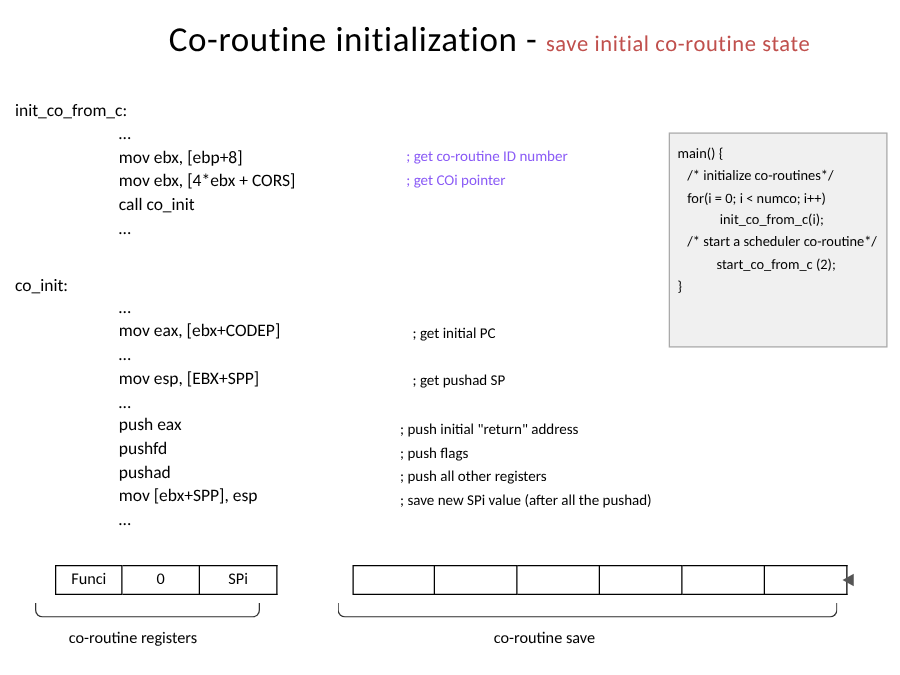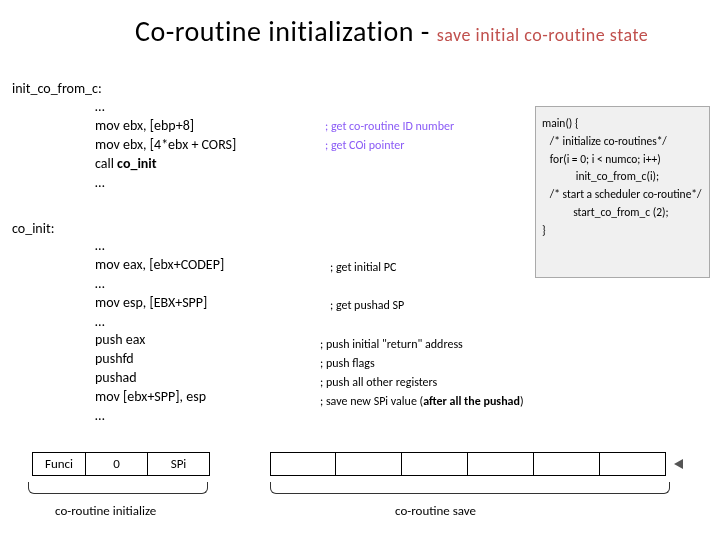--- a/index.html
+++ b/index.html
@@ -90,21 +90,21 @@
     padding: 8px 6px;
     font-size: 11.5px;
     line-height: 1.55;
     white-space: pre;
     font-family: "Calibri","Arial",sans-serif;
   }
   
   .diagram {
     position: absolute;
     top: 452px;
-    left: 32px;
+    left: 44px;
     height: 24px;
     text-decoration: underline;
   }
   .cell {
     display: inline-block;
     height: 24px;
     border: 1px solid #000;
     vertical-align: top;
     text-align: center;
     font-size: 13px;
@@ -130,21 +130,21 @@
   .bl2 { top: 503px; left: 395px; }
   .arrow {
     position: absolute;
     top: 459px;
     left: 674px;
     width: 0; height: 0;
     border-top: 5px solid transparent;
     border-bottom: 5px solid transparent;
     border-right: 9px solid #555;
   }
-  b { font-weight: 700; }
+  b { font-weight: 400; }
 </style>
 </head>
 <body>
 
 <div class="title">
   <span>Co-routine initialization - </span><span class="sub">save initial co-routine state</span>
 </div>
 
 <div class="label1">init_co_from_c:</div>
 
@@ -187,14 +187,14 @@
             start_co_from_c (2);
 }</div>
 
 <div class="diagram">
   <span class="cell cfn">Funci</span><span class="cell czero">0</span><span class="cell cspi">SPi</span><span class="gap"></span><span class="cell cstk"></span><span class="cell cstk2"></span><span class="cell cstk2"></span><span class="cell cstk2"></span><span class="cell cstk2"></span><span class="cell cstk2"></span>
 </div>
 <div class="arrow"></div>
 
 <div class="brace brace1"></div>
 <div class="brace brace2"></div>
-<div class="blabel bl1">co-routine initialize</div>
+<div class="blabel bl1">co-routine registers</div>
 <div class="blabel bl2">co-routine save</div>
 
 </body></html>

